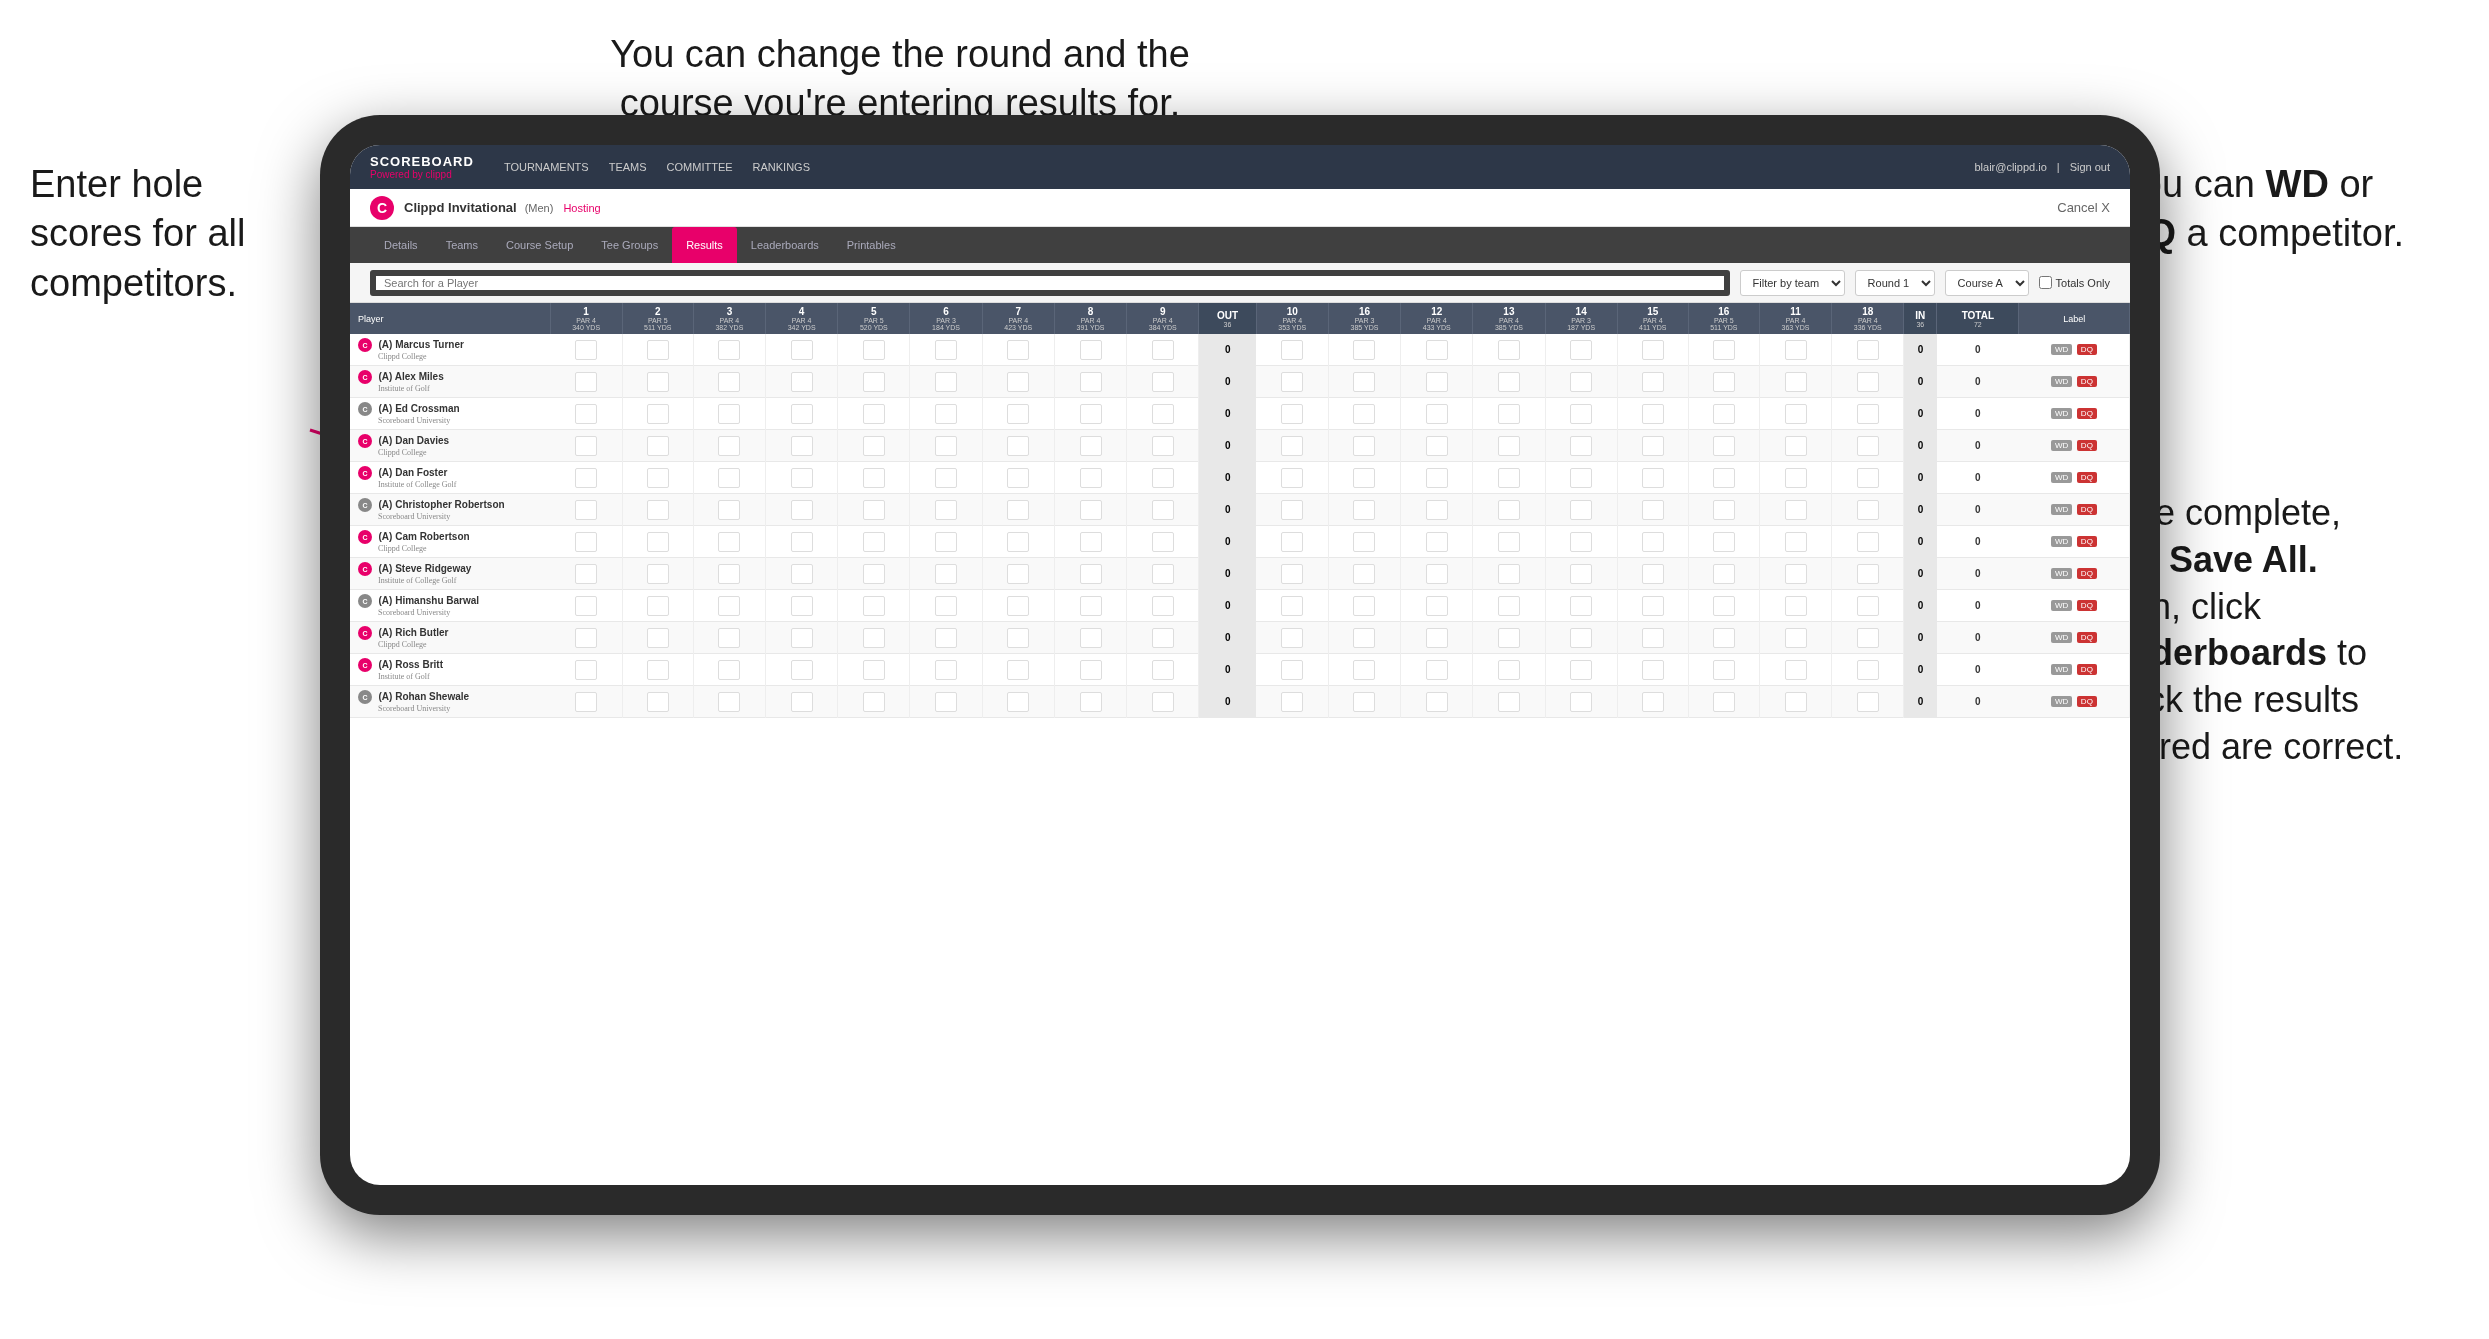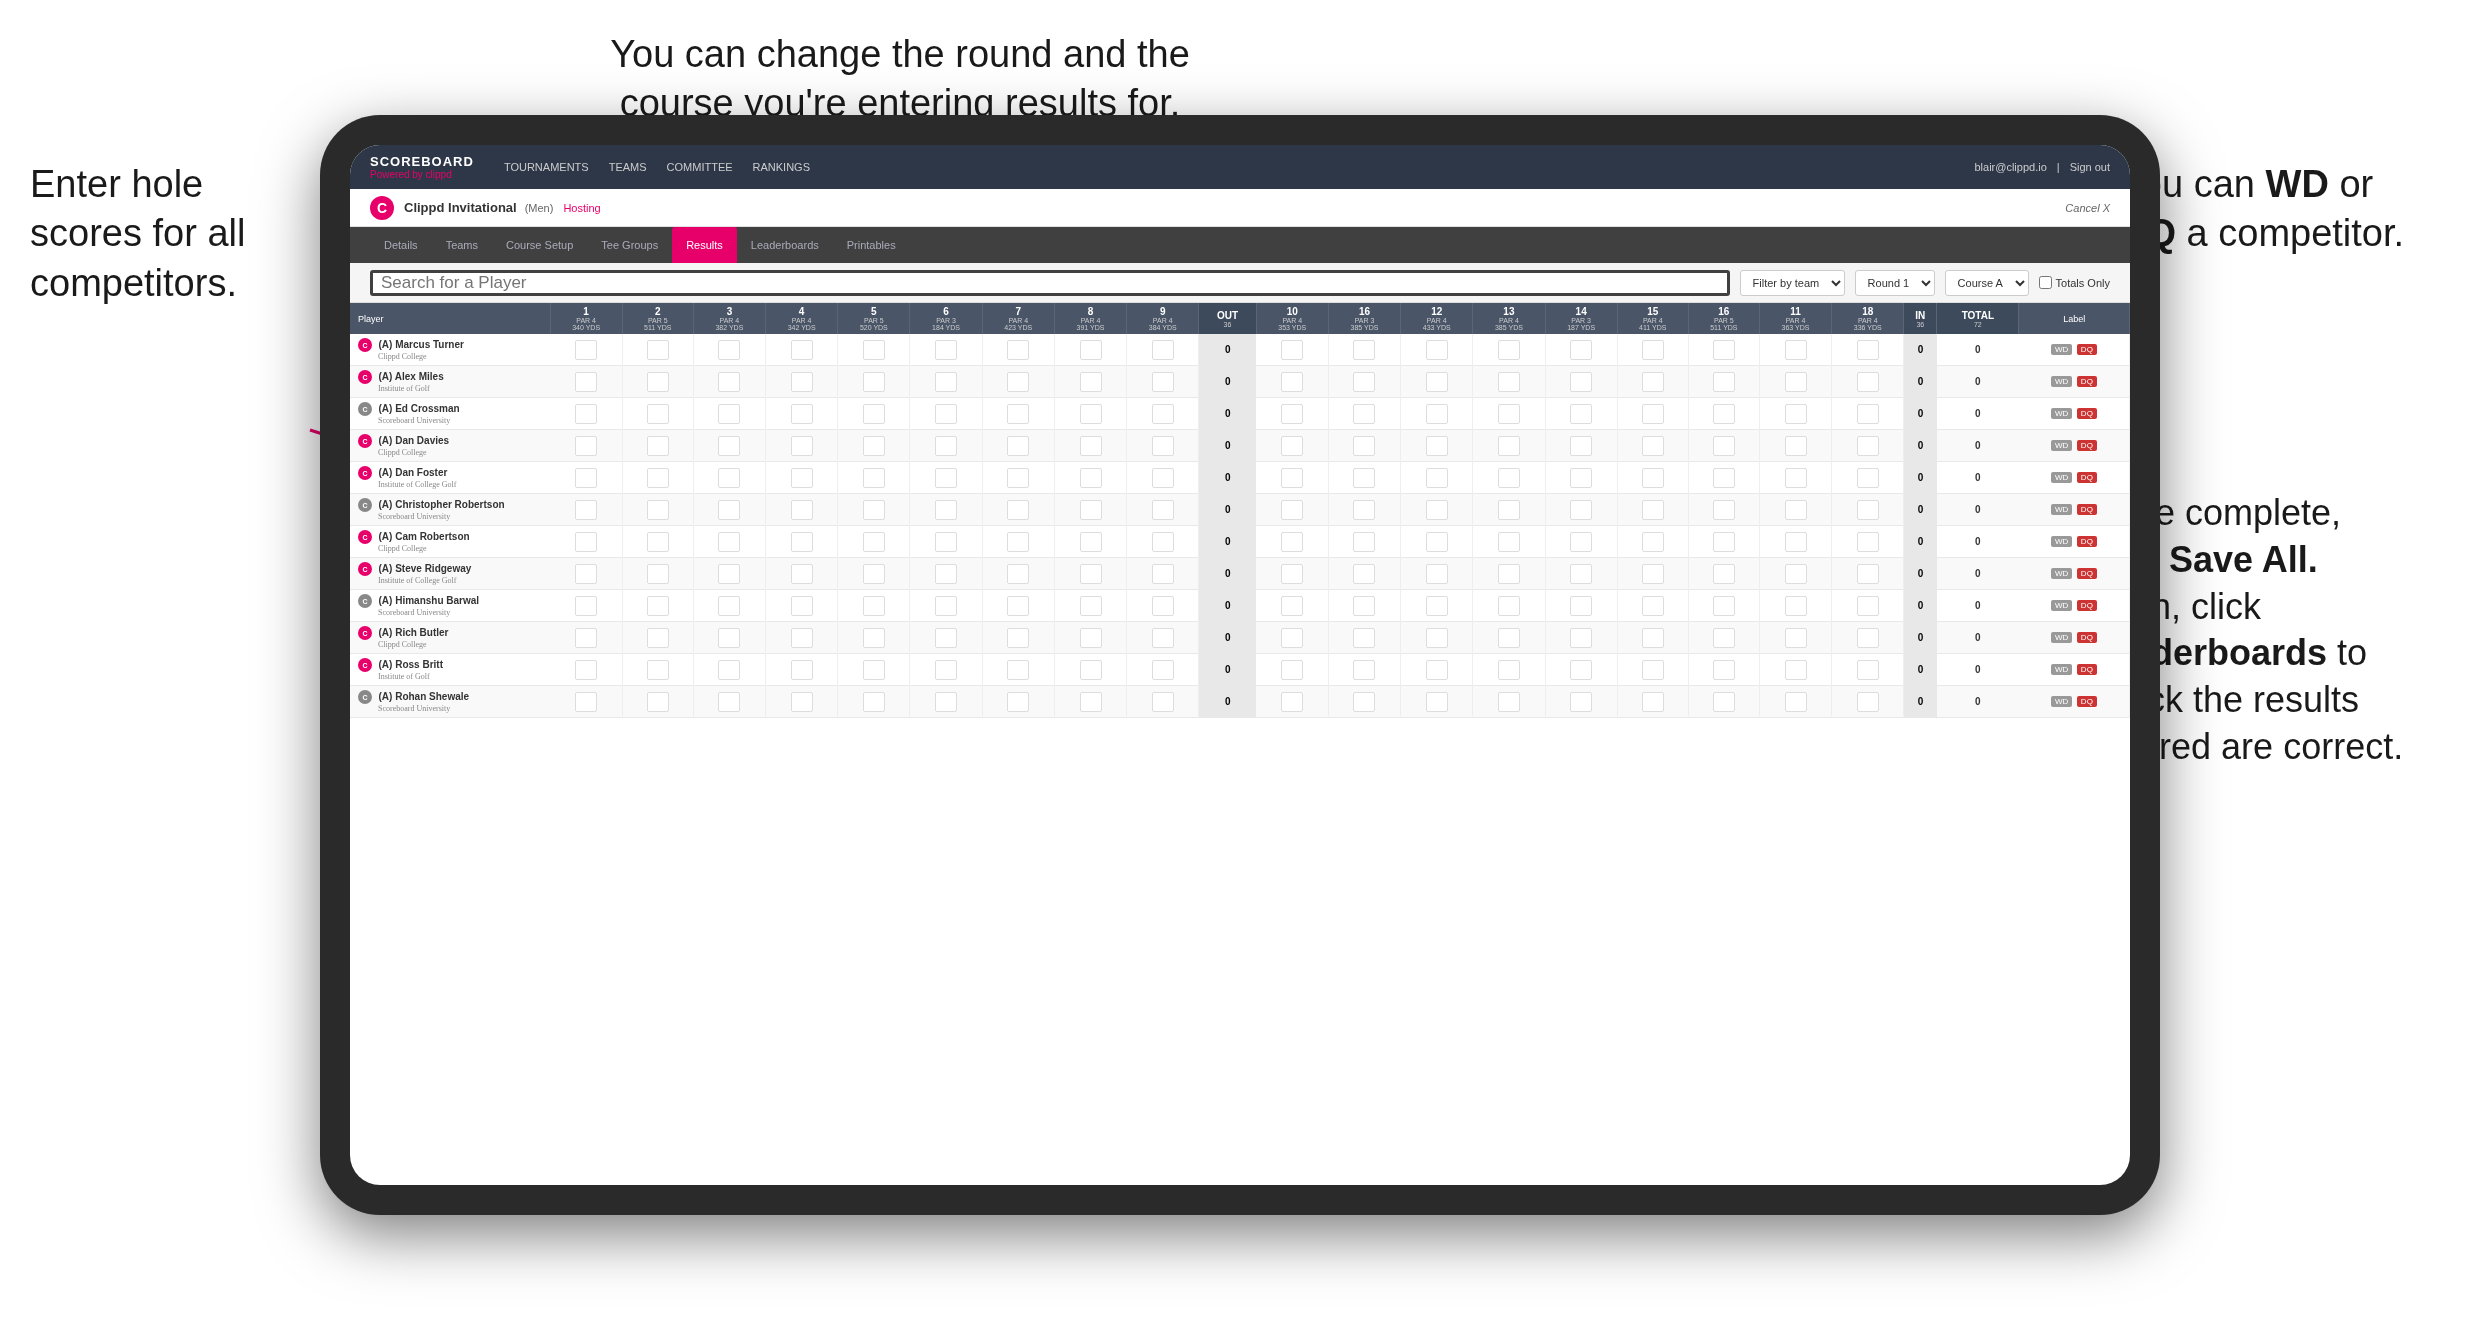--- a/index.html
+++ b/index.html
@@ -155,24 +155,23 @@
       margin-right: 10px;
     }
 
     .hosting-badge {
       font-size: 11px;
       color: #e8006a;
     }
 
     .cancel-btn-small {
       margin-left: auto;
-      font-size: 11px;
+      font-size: 13px;
       color: #666;
       cursor: pointer;
-      font-style: italic;
     }
 
     
     .sub-nav {
       background: #404040;
       display: flex;
       align-items: center;
       padding: 0 20px;
       height: 36px;
       flex-shrink: 0;
@@ -202,24 +201,24 @@
       padding: 6px 20px;
       gap: 10px;
       height: 40px;
       flex-shrink: 0;
       border-bottom: 1px solid #ddd;
     }
 
     .search-input {
       flex: 1;
       height: 26px;
-      border: 3px solid #404040;
+      border: 6px solid #404040;
       border-radius: 3px;
       padding: 0 8px;
-      font-size: 17px;
+      font-size: 11px;
       color: #999;
     }
 
     .filter-select {
       height: 26px;
       border: 1px solid #ccc;
       border-radius: 3px;
       padding: 0 8px;
       font-size: 11px;
       background: #fff;

